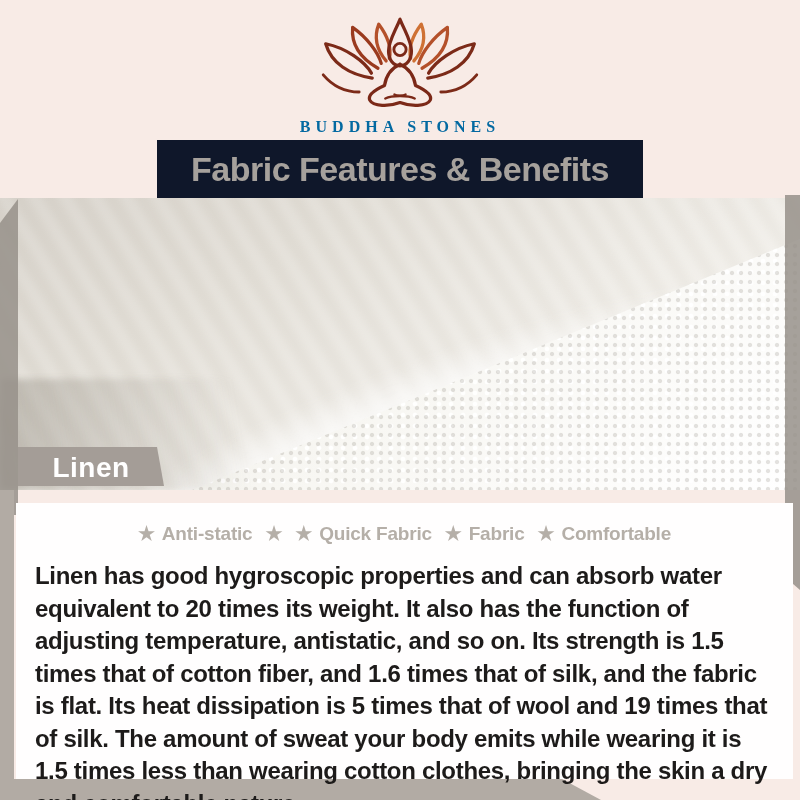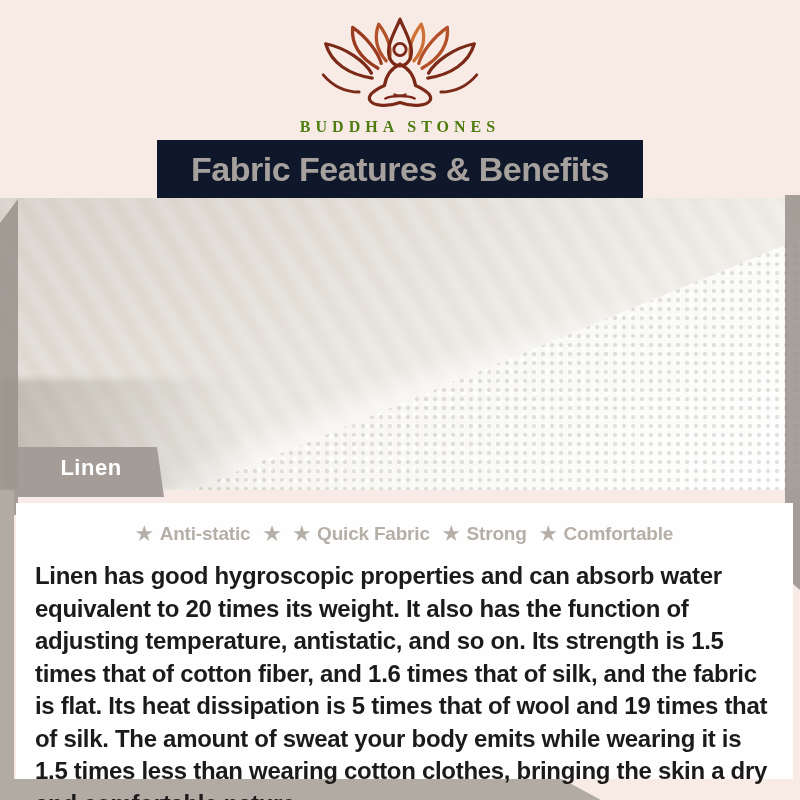--- a/index.html
+++ b/index.html
@@ -16,21 +16,21 @@
   .logo-block {
     position: absolute; top: 16px; left: 0; width: 800px;
     text-align: center;
   }
   .lotus { display: block; margin: 0 auto; }
   .brand-name {
     margin-top: 4px;
     font-family: "Liberation Serif", serif;
     font-size: 16px; font-weight: 600;
     letter-spacing: 5px;
-    color: #4d7c0f;
+    color: #0369a1;
     text-align: center;
   }
 
   
   .title-band {
     position: absolute; left: 157px; top: 140px;
     width: 486px; height: 58px;
     background: #0f172a;
     text-align: center; line-height: 58px;
     font-size: 34px; font-weight: 700;
@@ -99,25 +99,25 @@
   .bottom-band {
     position: absolute; left: 0; top: 779px;
     width: 800px; height: 21px;
     background: #b2aba4;
     clip-path: polygon(0 0, 562px 0, 601px 100%, 0 100%);
   }
 
   
   .linen-label {
     position: absolute; left: 18px; top: 447px;
-    width: 146px; height: 50px;
+    width: 146px; height: 39px;
     background: #a49d97;
     clip-path: polygon(0 0, calc(100% - 7px) 0, 100% 100%, 0 100%);
     color: #ffffff;
-    font-size: 22px; font-weight: 700;
+    font-size: 28px; font-weight: 700;
     text-align: center; line-height: 41px;
     letter-spacing: 0.5px;
   }
 
   
   .card {
     position: absolute; left: 16px; top: 503px;
     width: 777px; height: 276px;
     background: #fffefe;
   }
@@ -191,21 +191,21 @@
       </span>
       <span class="feature">
         <span class="star">★</span>
       </span>
       <span class="feature">
         <span class="star">★</span>
         <span>Quick Fabric</span>
       </span>
       <span class="feature">
         <span class="star">★</span>
-        <span>Strong</span>
+        <span>Fabric</span>
       </span>
       <span class="feature">
         <span class="star">★</span>
         <span>Comfortable</span>
       </span>
     </div>
     <div class="description">Linen has good hygroscopic properties and can absorb water equivalent to 20 times its weight. It also has the function of adjusting temperature, antistatic, and so on. Its strength is 1.5 times that of cotton fiber, and 1.6 times that of silk, and the fabric is flat. Its heat dissipation is 5 times that of wool and 19 times that of silk. The amount of sweat your body emits while wearing it is 1.5 times less than wearing cotton clothes, bringing the skin a dry and comfortable nature.</div>
   </div>
 
 </div>

